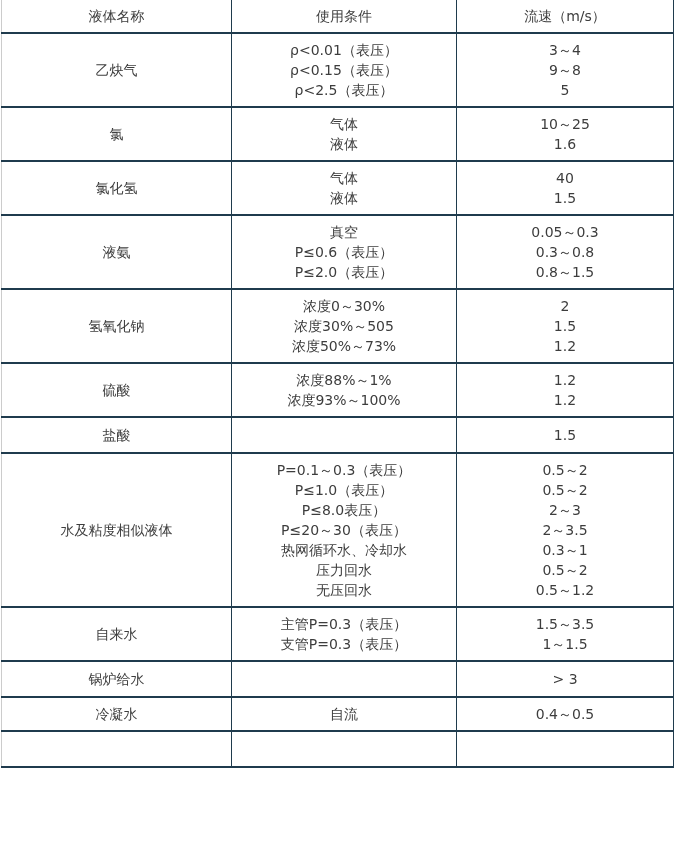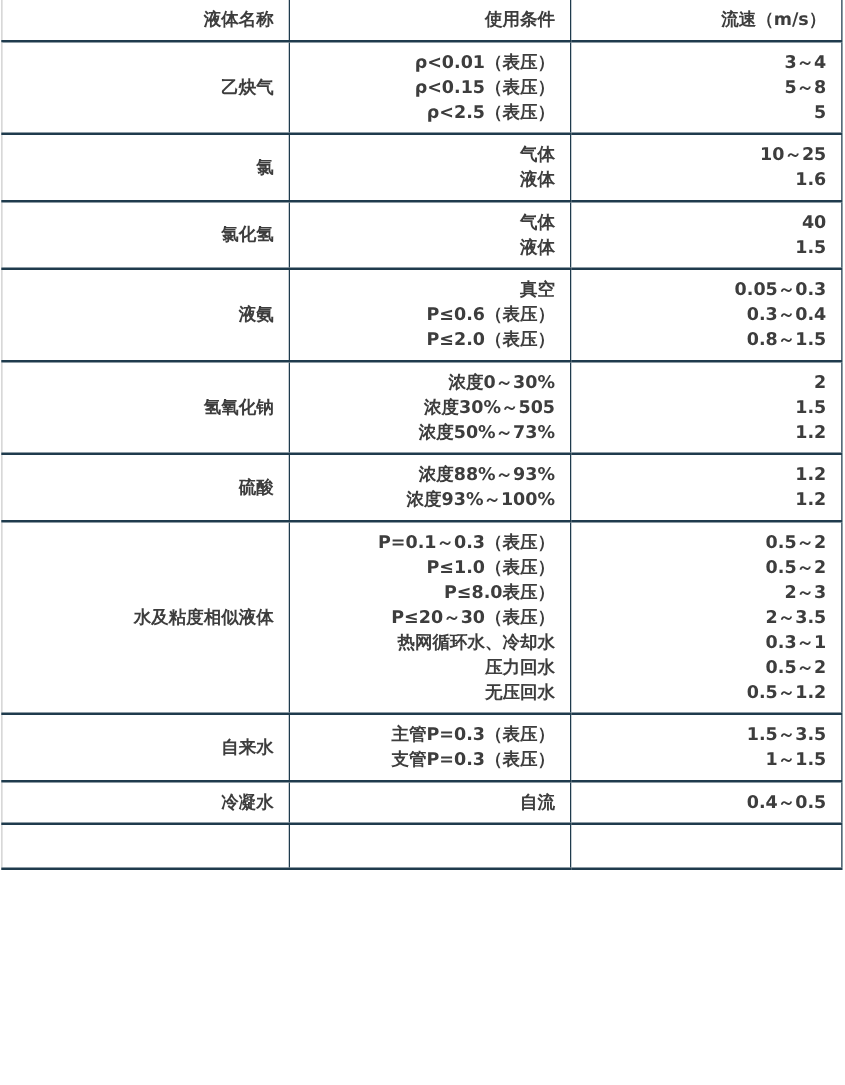--- a/index.html
+++ b/index.html
@@ -23,23 +23,23 @@
     color: var(--text-color, #3d3d3d);
     font-size: 14px;
     line-height: 20px;
   }
   table.flow-table th,
   table.flow-table td {
     border: 1px solid var(--border-color, #1f3b4d);
     border-top: 2px solid var(--border-color, #1f3b4d);
     border-bottom: 2px solid var(--border-color, #1f3b4d);
     padding: 6px 12px;
-    text-align: right;
+    text-align: center;
     vertical-align: middle;
-    font-weight: bold;
+    font-weight: normal;
     overflow: hidden;
     white-space: nowrap;
   }
   
   table.flow-table tr:first-child th {
     border-top: none;
   }
   
   table.flow-table th:first-child,
   table.flow-table td:first-child {
@@ -71,21 +71,21 @@
     <tbody>
         <tr>
           <td>乙炔气</td>
           <td>
             <div class="line">ρ&lt;0.01（表压）</div>
             <div class="line">ρ&lt;0.15（表压）</div>
             <div class="line">ρ&lt;2.5（表压）</div>
           </td>
           <td>
             <div class="line">3～4</div>
-            <div class="line">5～8</div>
+            <div class="line">9～8</div>
             <div class="line">5</div>
           </td>
         </tr>
         <tr>
           <td>氯</td>
           <td>
             <div class="line">气体</div>
             <div class="line">液体</div>
           </td>
           <td>
@@ -106,46 +106,53 @@
         </tr>
         <tr>
           <td>液氨</td>
           <td>
             <div class="line">真空</div>
             <div class="line">P≤0.6（表压）</div>
             <div class="line">P≤2.0（表压）</div>
           </td>
           <td>
             <div class="line">0.05～0.3</div>
-            <div class="line">0.3～0.4</div>
+            <div class="line">0.3～0.8</div>
             <div class="line">0.8～1.5</div>
           </td>
         </tr>
         <tr>
           <td>氢氧化钠</td>
           <td>
             <div class="line">浓度0～30%</div>
             <div class="line">浓度30%～505</div>
             <div class="line">浓度50%～73%</div>
           </td>
           <td>
             <div class="line">2</div>
             <div class="line">1.5</div>
             <div class="line">1.2</div>
           </td>
         </tr>
         <tr>
           <td>硫酸</td>
           <td>
-            <div class="line">浓度88%～93%</div>
+            <div class="line">浓度88%～1%</div>
             <div class="line">浓度93%～100%</div>
           </td>
           <td>
             <div class="line">1.2</div>
             <div class="line">1.2</div>
+          </td>
+        </tr>
+        <tr>
+          <td>盐酸</td>
+          <td class="cell-empty"></td>
+          <td>
+            <div class="line">1.5</div>
           </td>
         </tr>
         <tr>
           <td>水及粘度相似液体</td>
           <td>
             <div class="line">P=0.1～0.3（表压）</div>
             <div class="line">P≤1.0（表压）</div>
             <div class="line">P≤8.0表压）</div>
             <div class="line">P≤20～30（表压）</div>
             <div class="line">热网循环水、冷却水</div>
@@ -167,20 +174,27 @@
           <td>
             <div class="line">主管P=0.3（表压）</div>
             <div class="line">支管P=0.3（表压）</div>
           </td>
           <td>
             <div class="line">1.5～3.5</div>
             <div class="line">1～1.5</div>
           </td>
         </tr>
         <tr>
+          <td>锅炉给水</td>
+          <td class="cell-empty"></td>
+          <td>
+            <div class="line">&gt; 3</div>
+          </td>
+        </tr>
+        <tr>
           <td>冷凝水</td>
           <td>
             <div class="line">自流</div>
           </td>
           <td>
             <div class="line">0.4～0.5</div>
           </td>
         </tr>
         <tr>
           <td class="cell-empty"></td>

